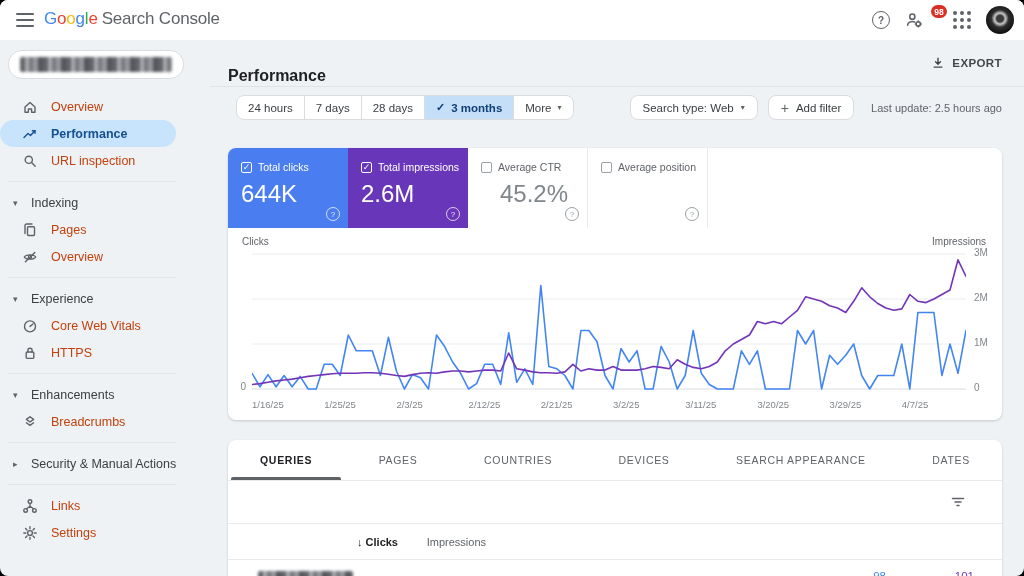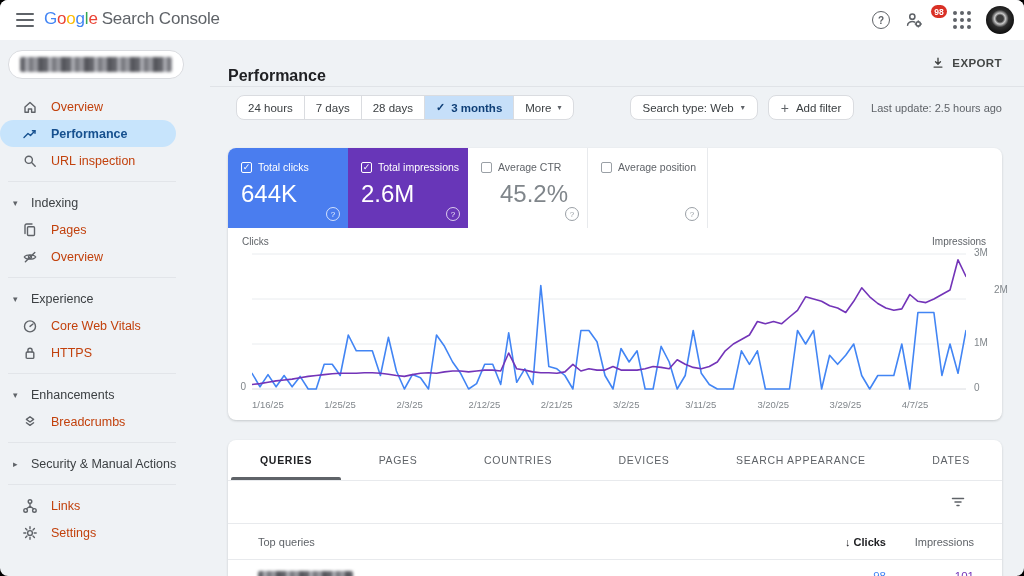--- a/index.html
+++ b/index.html
@@ -333,21 +333,21 @@
         <line x1="0" x2="714" y1="94" y2="94" stroke="#e9ecef" stroke-width="1"></line>
         <line x1="0" x2="714" y1="49" y2="49" stroke="#e9ecef" stroke-width="1"></line>
         <line x1="0" x2="714" y1="4" y2="4" stroke="#e9ecef" stroke-width="1"></line>
         <polyline points="0.0,123.3 8.0,136.8 16.0,124.6 24.1,136.8 32.1,125.5 40.1,136.8 48.1,126.4 56.2,139.0 64.2,139.0 72.2,114.3 80.2,114.3 88.2,125.5 96.3,85.0 104.3,100.8 112.3,100.8 120.3,100.8 128.4,125.5 136.4,87.3 144.4,121.0 152.4,139.0 160.4,124.6 168.5,127.8 176.5,139.0 184.5,85.0 192.5,96.3 200.6,112.0 208.6,123.3 216.6,139.0 224.6,133.6 232.7,114.3 240.7,114.3 248.7,134.5 256.7,82.8 264.7,132.3 272.8,118.8 280.8,134.5 288.8,35.5 296.8,116.5 304.9,118.8 312.9,125.5 320.9,139.0 328.9,80.5 336.9,80.5 345.0,91.8 353.0,125.5 361.0,139.0 369.0,98.5 377.1,112.0 385.1,100.8 393.1,139.0 401.1,139.0 409.1,96.3 417.2,112.0 425.2,139.0 433.2,125.5 441.2,80.5 449.3,123.3 457.3,134.5 465.3,139.0 473.3,139.0 481.3,139.0 489.4,100.8 497.4,114.3 505.4,100.8 513.4,139.0 521.5,139.0 529.5,139.0 537.5,139.0 545.5,80.5 553.6,94.0 561.6,80.5 569.6,139.0 577.6,105.3 585.6,114.3 593.7,105.3 601.7,94.0 609.7,125.5 617.7,139.0 625.8,125.5 633.8,125.5 641.8,125.5 649.8,94.0 657.8,139.0 665.9,62.5 673.9,62.5 681.9,62.5 689.9,125.5 698.0,94.0 706.0,123.3 714.0,80.5" fill="none" stroke="#4285f4" stroke-width="1.6" stroke-linejoin="round" stroke-linecap="round"></polyline>
         <polyline points="0.0,134.5 8.0,133.6 16.0,132.3 24.1,130.9 32.1,130.0 40.1,129.1 48.1,127.8 56.2,126.4 64.2,125.5 72.2,124.6 80.2,123.7 88.2,123.3 96.3,123.3 104.3,123.3 112.3,122.8 120.3,122.8 128.4,123.3 136.4,124.2 144.4,125.5 152.4,126.4 160.4,124.6 168.5,123.3 176.5,122.8 184.5,123.3 192.5,121.9 200.6,121.0 208.6,121.0 216.6,121.9 224.6,121.0 232.7,120.1 240.7,120.1 248.7,121.0 256.7,103.0 264.7,118.8 272.8,120.1 280.8,121.9 288.8,122.8 296.8,122.8 304.9,123.3 312.9,121.9 320.9,114.3 328.9,121.0 336.9,118.8 345.0,120.1 353.0,120.1 361.0,116.5 369.0,120.1 377.1,120.1 385.1,120.1 393.1,118.8 401.1,116.5 409.1,117.4 417.2,118.8 425.2,109.8 433.2,114.3 441.2,117.4 449.3,118.8 457.3,116.5 465.3,112.0 473.3,100.8 481.3,94.0 489.4,89.5 497.4,85.0 505.4,71.5 513.4,73.8 521.5,71.5 529.5,73.8 537.5,67.0 545.5,60.3 553.6,46.8 561.6,49.0 569.6,51.3 577.6,55.8 585.6,58.0 593.7,62.5 601.7,51.3 609.7,37.8 617.7,46.8 625.8,53.5 633.8,58.0 641.8,60.3 649.8,58.9 657.8,44.5 665.9,51.3 673.9,52.6 681.9,49.0 689.9,44.5 698.0,40.0 706.0,9.8 714.0,26.5" fill="none" stroke="#7334b8" stroke-width="1.6" stroke-linejoin="round" stroke-linecap="round"></polyline>
       </svg>
     <span class="ytick-zero-left" id="left-zero">0</span>
     <div id="y-ticks">
         <span class="ytick" style="top: 234px;">0</span>
         <span class="ytick" style="top: 189px;">1M</span>
-        <span class="ytick" style="top: 136px; margin-left: 20px;">2M</span>
+        <span class="ytick" style="top: 144px;">2M</span>
         <span class="ytick" style="top: 99px;">3M</span>
       </div>
     <div id="x-labels">
         <span class="xlabel" style="left: 24px;">1/16/25</span>
         <span class="xlabel" style="left: 96.2022px;">1/25/25</span>
         <span class="xlabel" style="left: 168.404px;">2/3/25</span>
         <span class="xlabel" style="left: 240.607px;">2/12/25</span>
         <span class="xlabel" style="left: 312.809px;">2/21/25</span>
         <span class="xlabel" style="left: 385.011px;">3/2/25</span>
         <span class="xlabel" style="left: 457.213px;">3/11/25</span>
@@ -367,21 +367,20 @@
         <div class="tab">DATES</div>
       </div>
     <div class="filterbar">
       <span class="funnel">
         <svg viewBox="0 0 16 16" fill="none" stroke="currentColor" stroke-width="1.5" stroke-linecap="round">
             <path d="M2.5 4.5h11M5 8h6M7 11.5h2"></path>
           </svg>
       </span>
     </div>
     <div class="table-head">
-      <span class="th-queries">Top queries</span>
       <span class="th-clicks"><span class="arrow">↓</span><span>Clicks</span></span>
       <span class="th-impr">Impressions</span>
     </div>
     <div class="partial-row">
       <span class="blur-blob row-query-blob"></span>
       <span class="pr-spacer"></span>
       <span class="cell-clicks">98</span>
       <span class="cell-impr">101</span>
     </div>
   </section>

